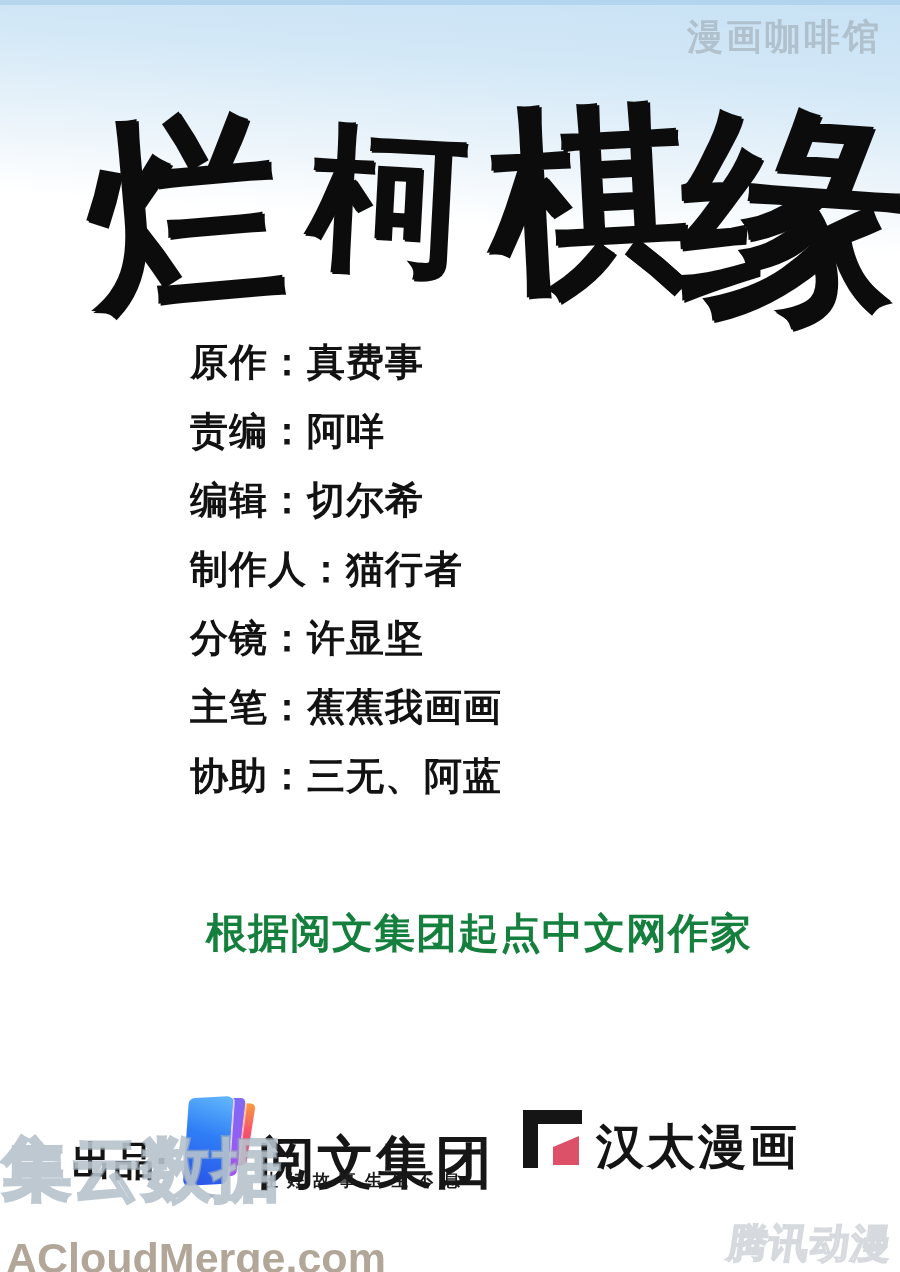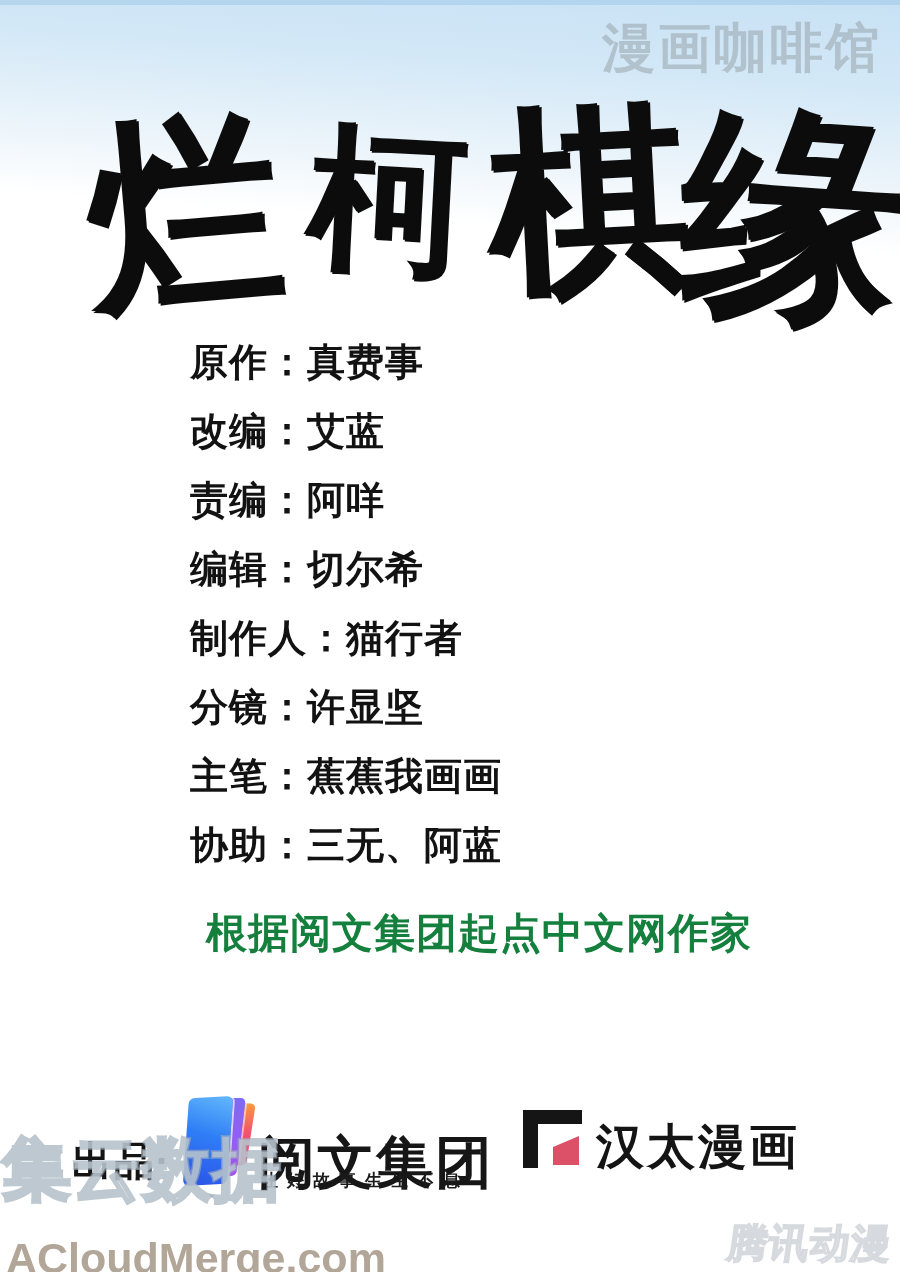--- a/index.html
+++ b/index.html
@@ -10,21 +10,21 @@
     font-family:"Liberation Sans", sans-serif;
     background:linear-gradient(184deg,#c7e1f4 0px,#d3e8f7 90px,#e9f3fa 175px,#ffffff 255px);
   }
   .top-edge {
     position:absolute; top:0; left:0; width:100%; height:5px;
     background:rgba(150,195,228,0.45);
   }
   
   .wm-top {
     position:absolute; top:13px; right:18px;
-    font-size:53px; font-weight:700; letter-spacing:3px;
+    font-size:36px; font-weight:700; letter-spacing:3px;
     color:#99a5ac; opacity:0.55;
   }
   
   .title {
     position:absolute; left:88px; top:58px; width:800px; height:250px;
     display:flex; justify-content:space-between; align-items:flex-end;
     font-family:"DejaVu Serif", serif;
     font-size:192px; font-weight:900; color:#0c0c0c; line-height:1;
   }
   .title .ch { display:inline-block; text-shadow:2px 2px 0 #0c0c0c; }
@@ -124,21 +124,20 @@
 
 <div class="title">
   <span class="ch ch0">烂</span>
   <span class="ch ch1">柯</span>
   <span class="ch ch2">棋</span>
   <span class="ch ch3">缘</span>
 </div>
 
 <div class="credits">
   <div class="credit-row"><span>原作</span><span>：</span><span>真费事</span></div>
-  <div class="credit-row"><span>改编</span><span>：</span><span>艾蓝</span></div>
   <div class="credit-row"><span>责编</span><span>：</span><span>阿咩</span></div>
   <div class="credit-row"><span>编辑</span><span>：</span><span>切尔希</span></div>
   <div class="credit-row"><span>制作人</span><span>：</span><span>猫行者</span></div>
   <div class="credit-row"><span>分镜</span><span>：</span><span>许显坚</span></div>
   <div class="credit-row"><span>主笔</span><span>：</span><span>蕉蕉我画画</span></div>
   <div class="credit-row"><span>协助</span><span>：</span><span>三无、阿蓝</span></div>
 </div>
 
 <div class="note">
   <div>根据阅文集团起点中文网作家</div>

